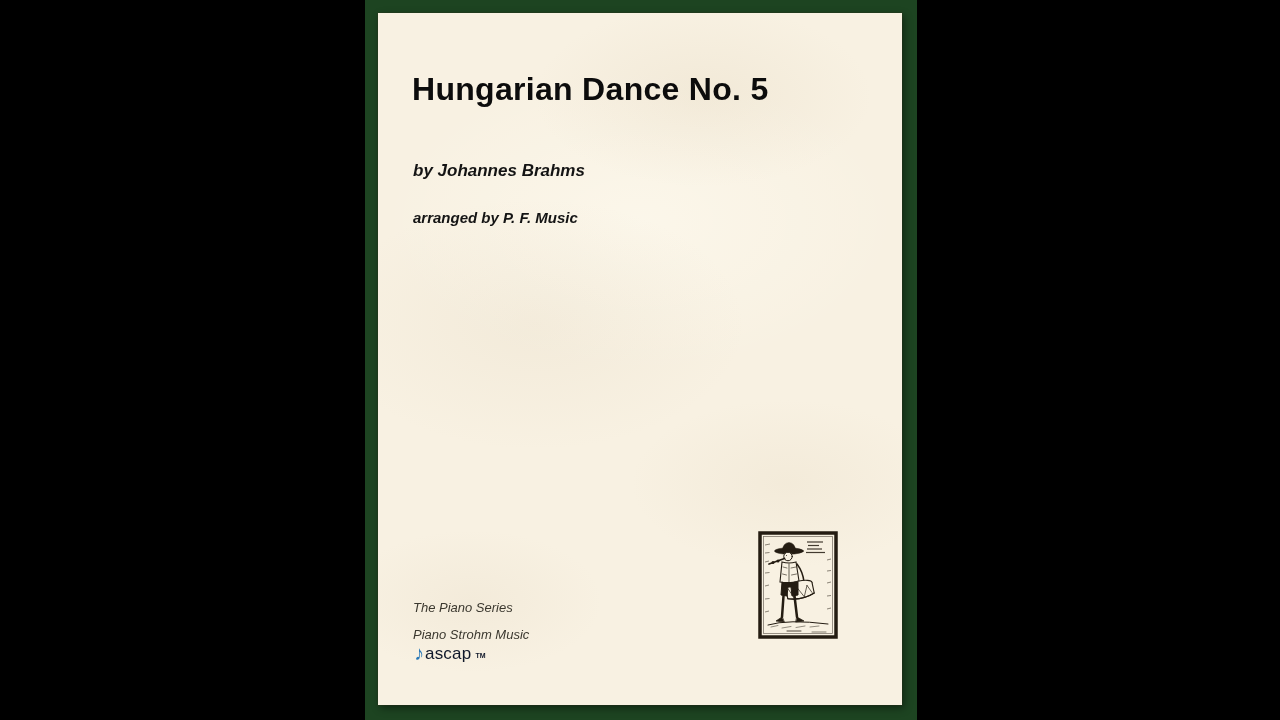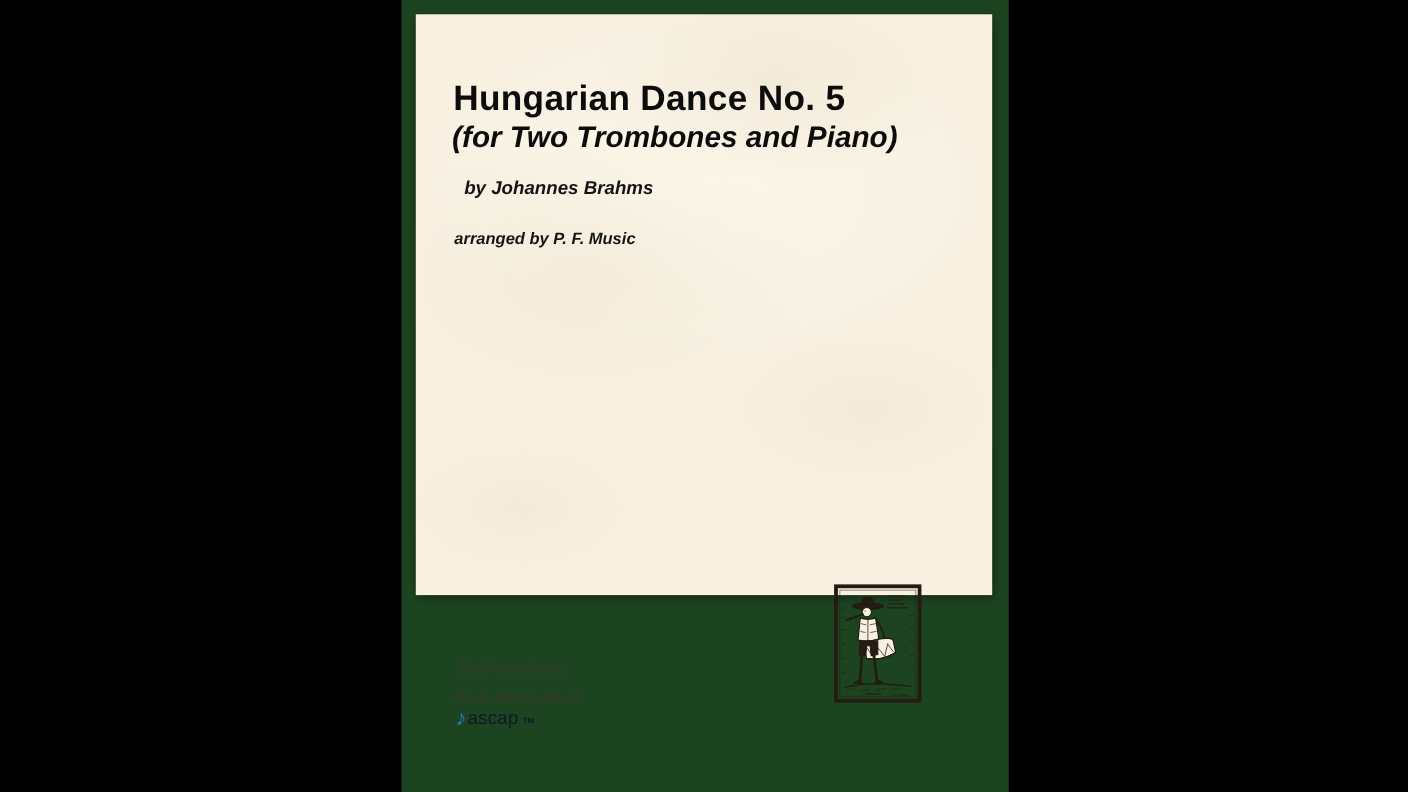--- a/index.html
+++ b/index.html
@@ -17,21 +17,21 @@
   .letterbox.right { left: 917px; width: 363px; }
   .green-mat {
     position: absolute;
     left: 365px; top: 0;
     width: 552px; height: 720px;
     background: #1d4421;
   }
   .paper {
     position: absolute;
     left: 378px; top: 13px;
-    width: 524px; height: 528px;
+    width: 524px; height: 692px;
     background-color: #f8f1e2;
     background-image:
       radial-gradient(260px 140px at 62% 12%, rgba(210,192,160,0.16), transparent 65%),
       radial-gradient(300px 180px at 30% 45%, rgba(205,188,158,0.12), transparent 70%),
       radial-gradient(240px 130px at 78% 68%, rgba(214,197,166,0.14), transparent 65%),
       radial-gradient(200px 110px at 18% 85%, rgba(208,190,160,0.12), transparent 65%),
       radial-gradient(340px 200px at 50% 30%, rgba(255,252,242,0.5), transparent 75%);
     box-shadow: 0 0 0 1px rgba(60,50,30,0.18), 2px 3px 8px rgba(0,0,0,0.45);
   }
   .title {
@@ -41,21 +41,20 @@
   }
   .subtitle {
     position: absolute; left: 33px; top: 98px;
     font-size: 27px; font-weight: 700; font-style: italic; color: #0c0c0c;
     line-height: 1.05; white-space: nowrap;
   }
   .composer {
     position: absolute; left: 35px; top: 148px;
     font-size: 17px; font-weight: 700; font-style: italic; color: #141414;
     white-space: nowrap;
-    margin-left: 9px;
   }
   .arranger {
     position: absolute; left: 35px; top: 196px;
     font-size: 15px; font-weight: 700; font-style: italic; color: #141414;
     white-space: nowrap;
   }
   .series {
     position: absolute; left: 35px; top: 587px;
     font-size: 13px; font-style: italic; color: #3b382f; white-space: nowrap;
   }
@@ -89,21 +88,20 @@
 <body>
 
 <div class="frame">
   <div class="letterbox left"></div>
   <div class="letterbox right"></div>
 
   <div class="green-mat"></div>
 
   <div class="paper">
     <div class="title">Hungarian Dance No. 5</div>
-    <div class="subtitle">(for Two Trombones and Piano)</div>
     <div class="composer">by Johannes Brahms</div>
     <div class="arranger">arranged by P. F. Music</div>
 
     <div class="series">The Piano Series</div>
     <div class="publisher">Piano Strohm Music</div>
 
     <div class="ascap">
       <span class="note">♪</span>
       <span class="wordmark">ascap</span>
       <span class="tm">TM</span>

